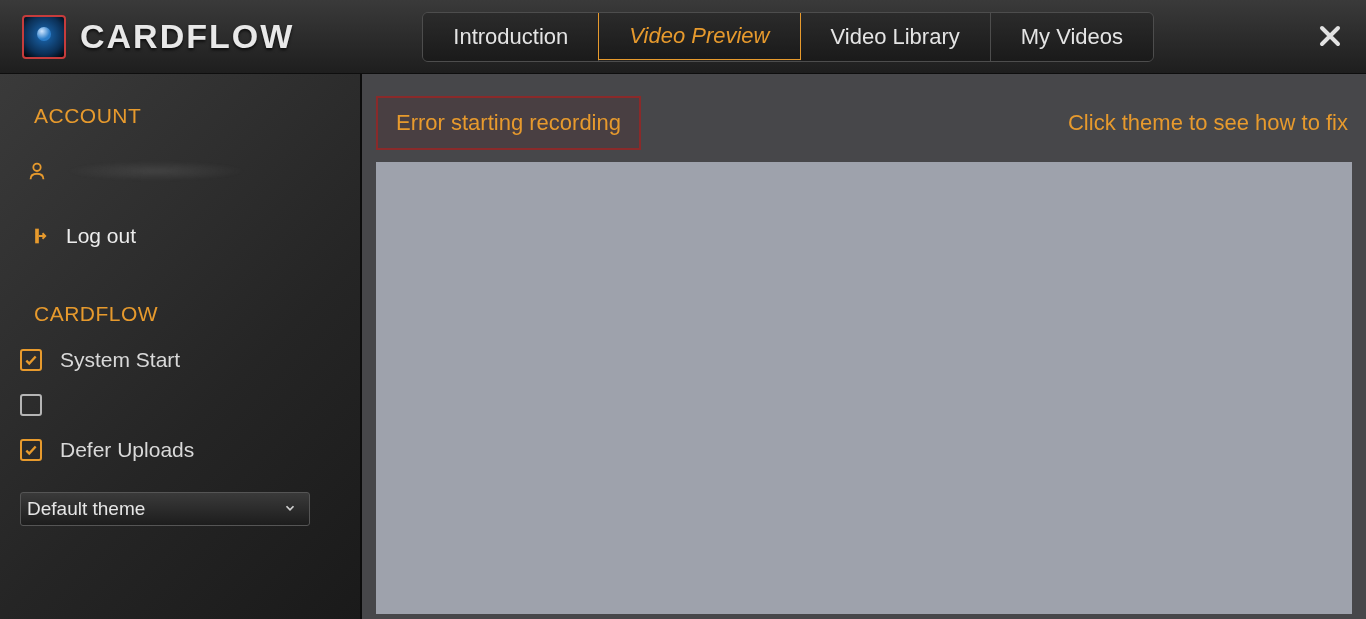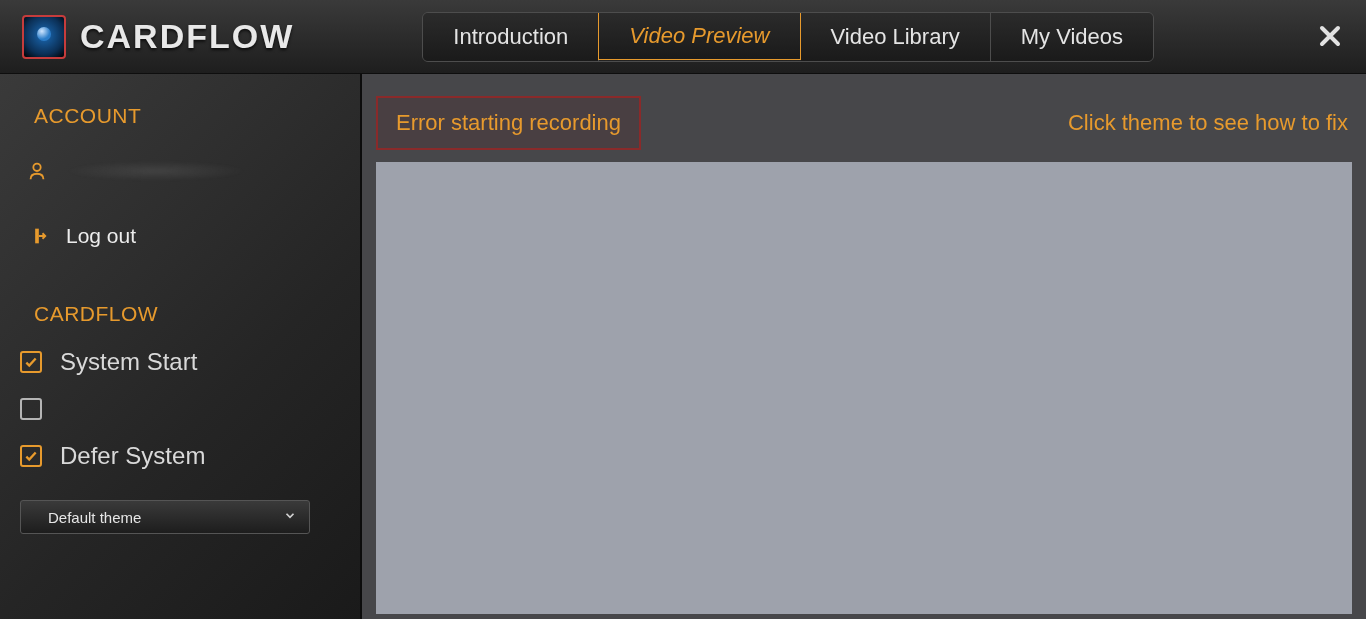--- a/index.html
+++ b/index.html
@@ -127,31 +127,31 @@
   }
   .sec-title.settings { margin-top: 44px; }
   .chk {
     width: 22px; height: 22px;
     border: 2px solid #e79a2d;
     border-radius: 3px;
     display: flex; align-items: center; justify-content: center;
   }
   .chk.unchecked { border-color: #b5b5b5; }
   .chk svg { width: 14px; height: 14px; }
-  .setting-row { margin-top: 22px; display: flex; align-items: center; gap: 18px; font-size: 24px; cursor: pointer; }
+  .setting-row { margin-top: 22px; display: flex; align-items: center; gap: 18px; font-size: 21px; cursor: pointer; }
   .theme-select {
     margin-top: 30px;
     width: 290px;
     height: 34px;
     background: linear-gradient(#3a3a3a, #1d1d1d);
     border: 1px solid #555;
     border-radius: 3px;
     color: #e6e6e6;
-    font-size: 15px;
-    padding: 0 36px 0 27px;
+    font-size: 19px;
+    padding: 0 36px 0 6px;
     display: flex;
     align-items: center;
     position: relative;
     cursor: pointer;
   }
   .theme-select .caret {
     position: absolute; right: 12px; top: 50%; transform: translateY(-50%);
   }
   .theme-select .caret svg { width: 14px; height: 14px; }
 
@@ -255,21 +255,21 @@
     <div class="setting-row">
       <span class="chk unchecked"></span>
     </div>
 
     <div class="setting-row">
       <span class="chk">
         <svg viewBox="0 0 24 24">
             <path fill="none" stroke="#e79a2d" stroke-width="4" d="M4 13l5 5L20 6"></path>
           </svg>
       </span>
-      <span>Defer System</span>
+      <span>Defer Uploads</span>
     </div>
 
     <div class="theme-select">
       <span>Default theme</span>
       <span class="caret">
         <svg viewBox="0 0 24 24">
             <path fill="none" stroke="#d0d0d0" stroke-width="3" d="M6 9l6 6 6-6"></path>
           </svg>
       </span>
     </div>

